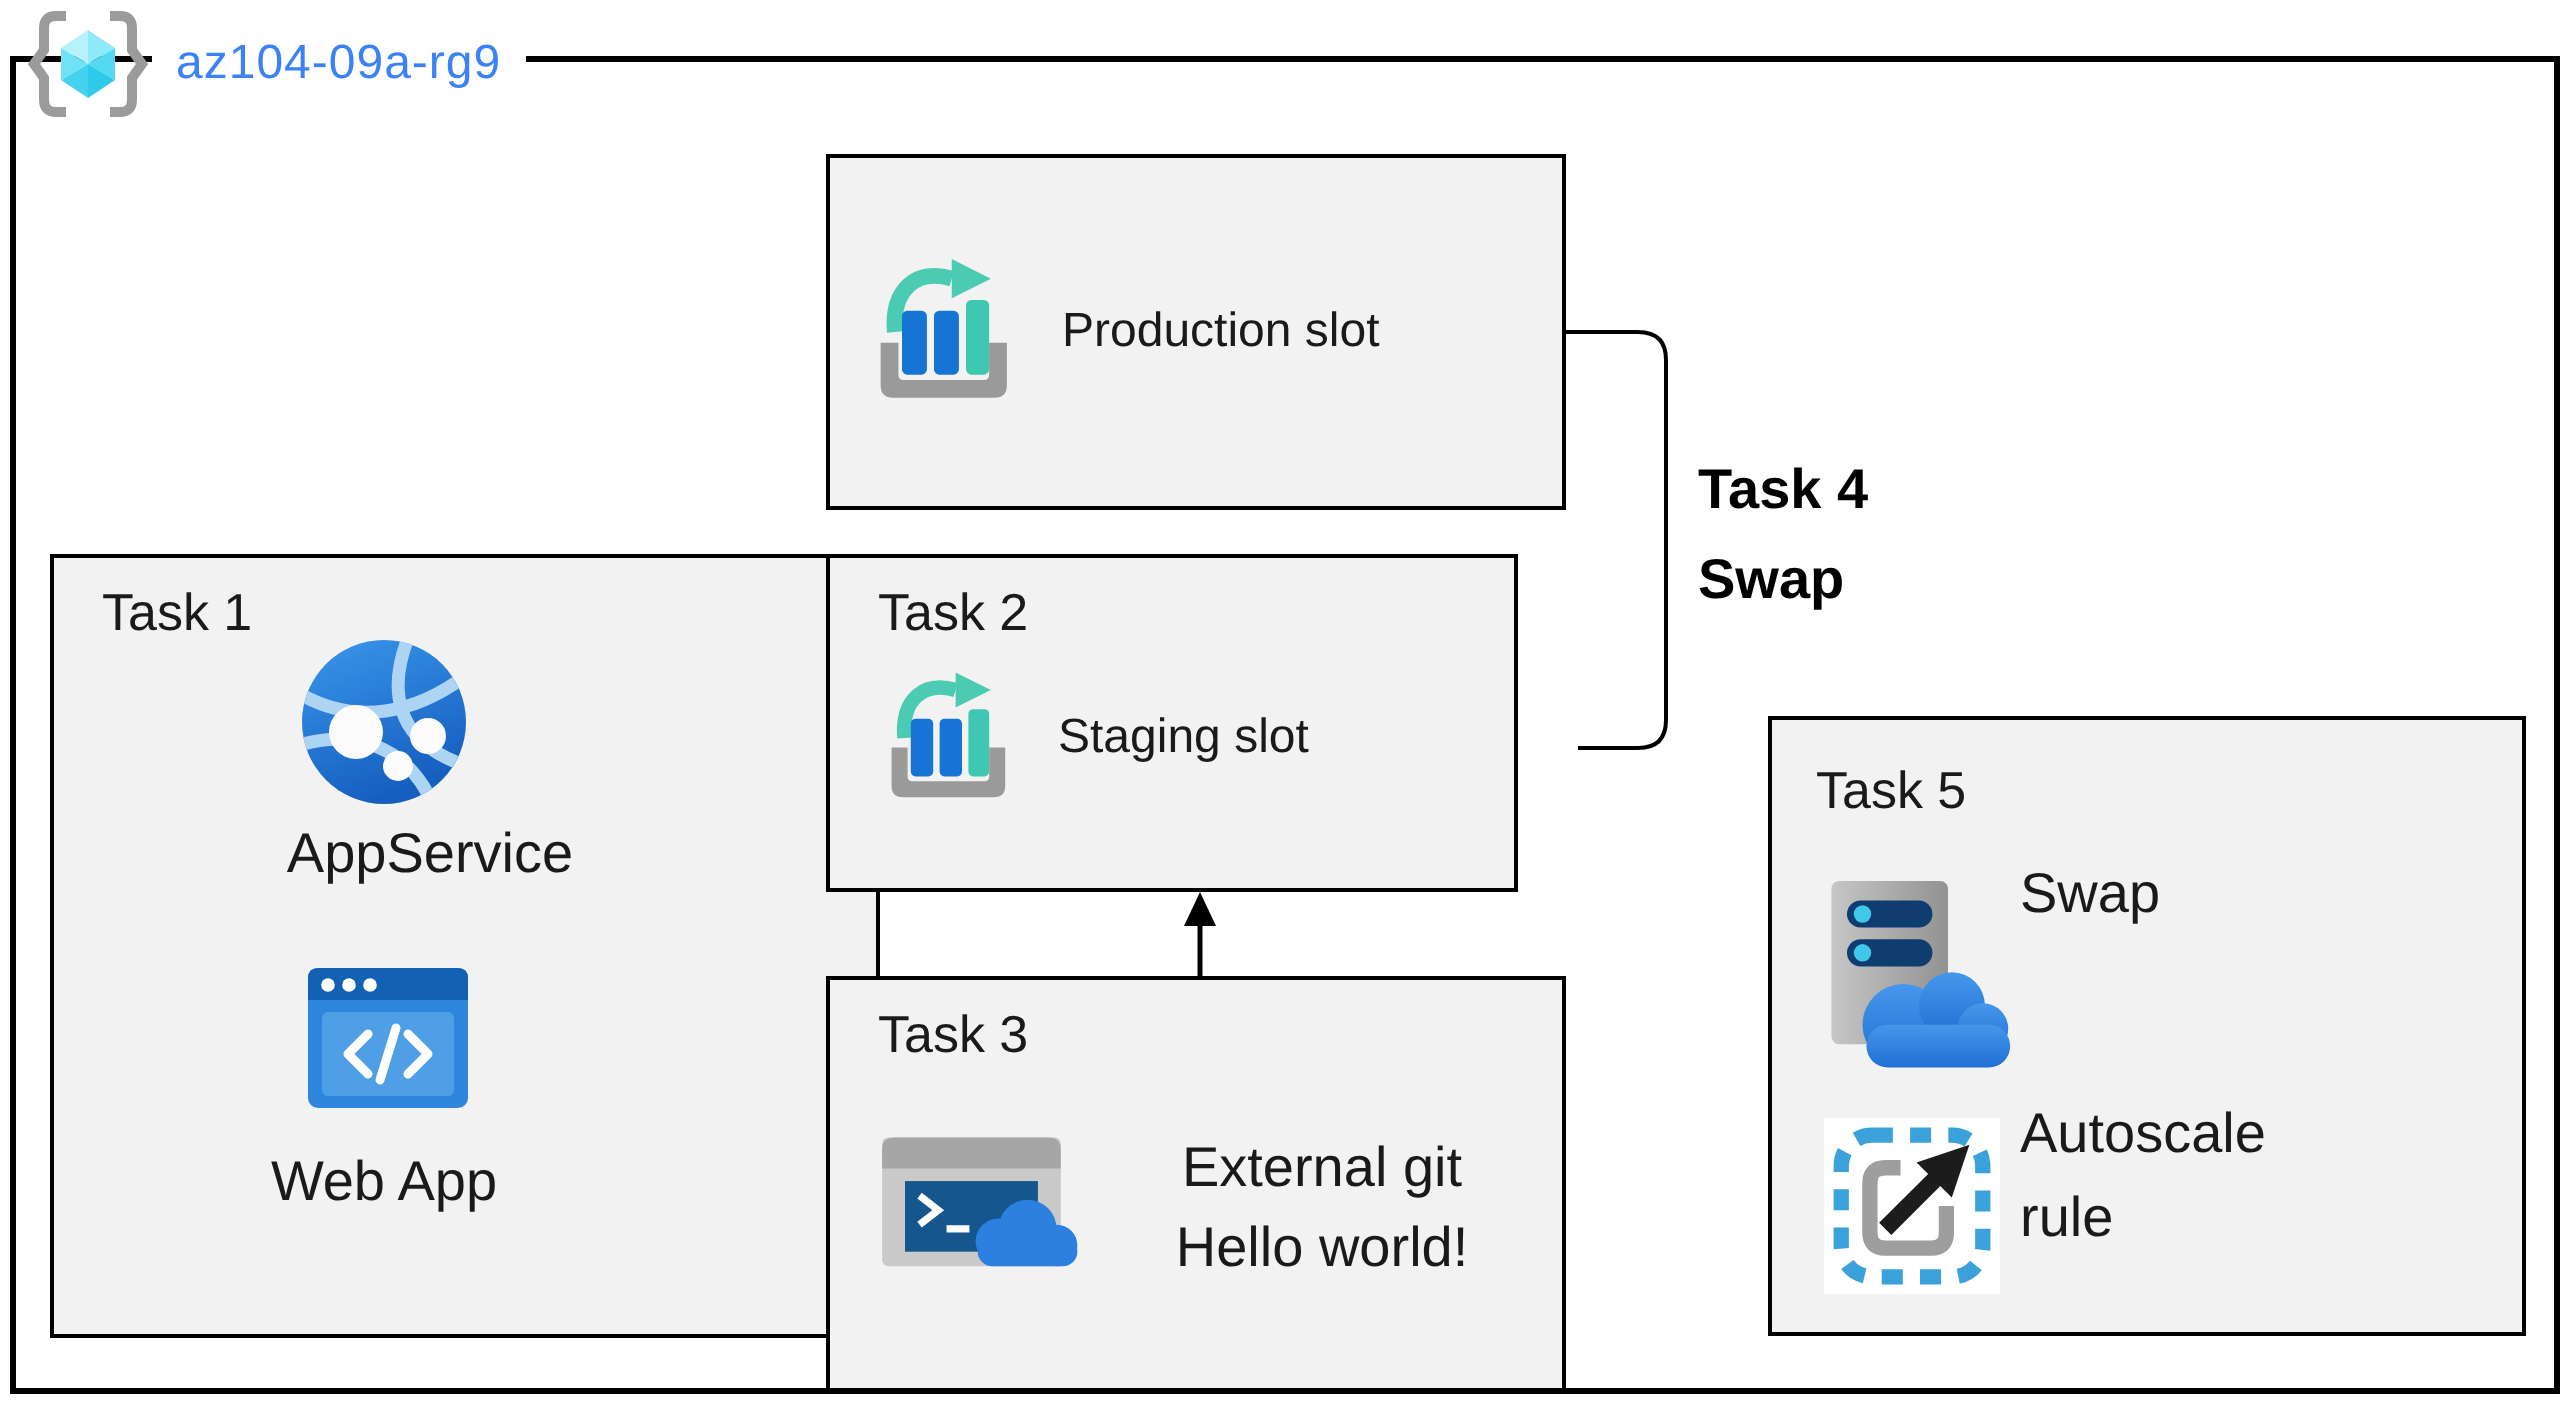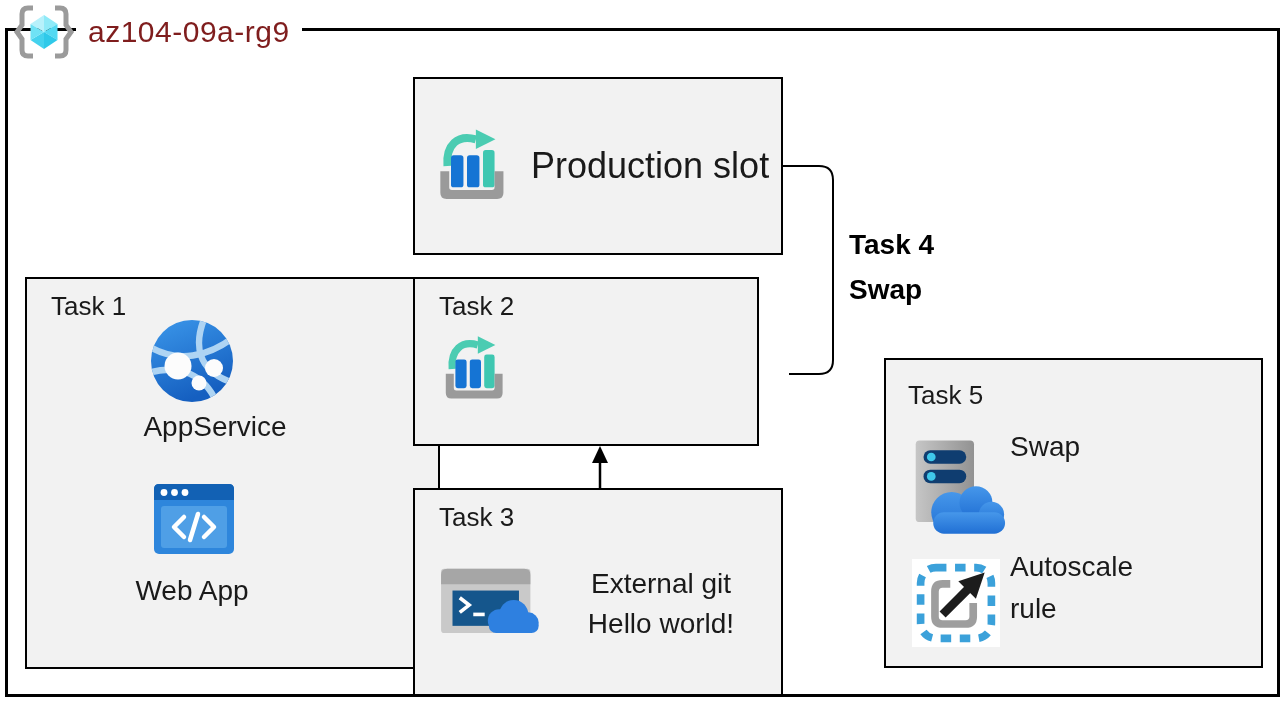--- a/index.html
+++ b/index.html
@@ -4,33 +4,33 @@
 <style>
   * { margin:0; padding:0; box-sizing:border-box; }
   body { background:#ffffff; font-family:"Liberation Sans", sans-serif; color:#1a1a1a; }
   .canvas { position:relative; width:1284px; height:706px; background:#ffffff; overflow:hidden; }
 
   .outer-border { position:absolute; left:5px; top:28px; width:1275px; height:669px;
                   border:3px solid #000; background:transparent; }
 
   .rg-header { position:absolute; left:12px; top:5px; display:flex; align-items:center; z-index:3; }
   .rg-header .rg-icon { width:64px; height:54px; flex:0 0 auto; }
-  .rg-title { font-size:30px; color:#7f1d1d; background:#ffffff; padding:0 12px; line-height:50px; letter-spacing:0.5px; }
+  .rg-title { font-size:24px; color:#3b82f6; background:#ffffff; padding:0 12px; line-height:50px; letter-spacing:0.5px; }
 
   .box { position:absolute; background:#f2f2f2; border:2px solid #000; }
   .box-production { left:413px; top:77px;  width:370px; height:178px; }
   .box-task1      { left:25px;  top:277px; width:415px; height:392px; }
   .box-task2      { left:413px; top:277px; width:346px; height:169px; }
   .box-task3      { left:413px; top:488px; width:370px; height:208px; }
   .box-task5      { left:884px; top:358px; width:379px; height:310px; }
 
   .task-label { position:absolute; left:24px; top:12px; font-size:26px; color:#1a1a1a; }
 
   .slot-row { position:absolute; left:20px; top:0; height:100%; display:flex; align-items:center; gap:16px; }
-  .slot-text { font-size:36px; color:#1a1a1a; }
+  .slot-text { font-size:24px; color:#1a1a1a; }
 
   .t2-row { position:absolute; left:26px; top:56px; display:flex; align-items:center; gap:16px; }
 
   .t1-icon-appservice { position:absolute; left:121px; top:38px;  width:88px; height:88px; }
   .t1-label-appservice{ position:absolute; left:0; top:132px; width:330px; text-align:center; font-size:28px;padding-left:46px; }
   .t1-icon-webapp     { position:absolute; left:125px; top:202px; width:84px; height:76px; }
   .t1-label-webapp    { position:absolute; left:0; top:296px; width:330px; text-align:center; font-size:28px; }
 
   .t3-icon { position:absolute; left:24px; top:76px; width:108px; height:74px; }
   .t3-text { position:absolute; left:136px; top:74px; width:220px; text-align:center; font-size:28px; line-height:40px; }
@@ -122,20 +122,21 @@
     <div class="task-label">Task 2</div>
     <div class="t2-row">
       <svg width="72" height="68" viewBox="0 0 90 84">
         <path d="M14,42 C12,18 26,6 46,12" fill="none" stroke="#4bccb2" stroke-width="9"></path>
         <polygon points="46,1 68,12 46,23" fill="#4bccb2"></polygon>
         <rect x="18" y="30" width="14" height="36" rx="3" fill="#1574d4"></rect>
         <rect x="36" y="30" width="14" height="36" rx="3" fill="#1574d4"></rect>
         <rect x="54" y="24" width="13" height="42" rx="3" fill="#3fc7b1"></rect>
         <path fill-rule="evenodd" fill="#9a9a9a" d="M6,48 V72 Q6,79 13,79 H70 Q77,79 77,72 V48 H67 V66 Q67,69 64,69 H19 Q16,69 16,66 V48 Z"></path>
       </svg>
+      <span class="slot-text">Staging slot</span>
     </div>
   </div>
 
   <div class="box box-task3">
     <div class="task-label">Task 3</div>
     <svg class="t3-icon" viewBox="0 0 104 70">
       <rect x="2" y="2" width="86" height="62" rx="3" fill="#c9c9c9"></rect>
       <path d="M2,8 Q2,2 8,2 H82 Q88,2 88,8 V17 H2 Z" fill="#a6a6a6"></path>
       <rect x="13" y="23" width="64" height="34" fill="#15568c"></rect>
       <path d="M20,30 l9,7 l-9,7" fill="none" stroke="#ffffff" stroke-width="3.5"></path>

